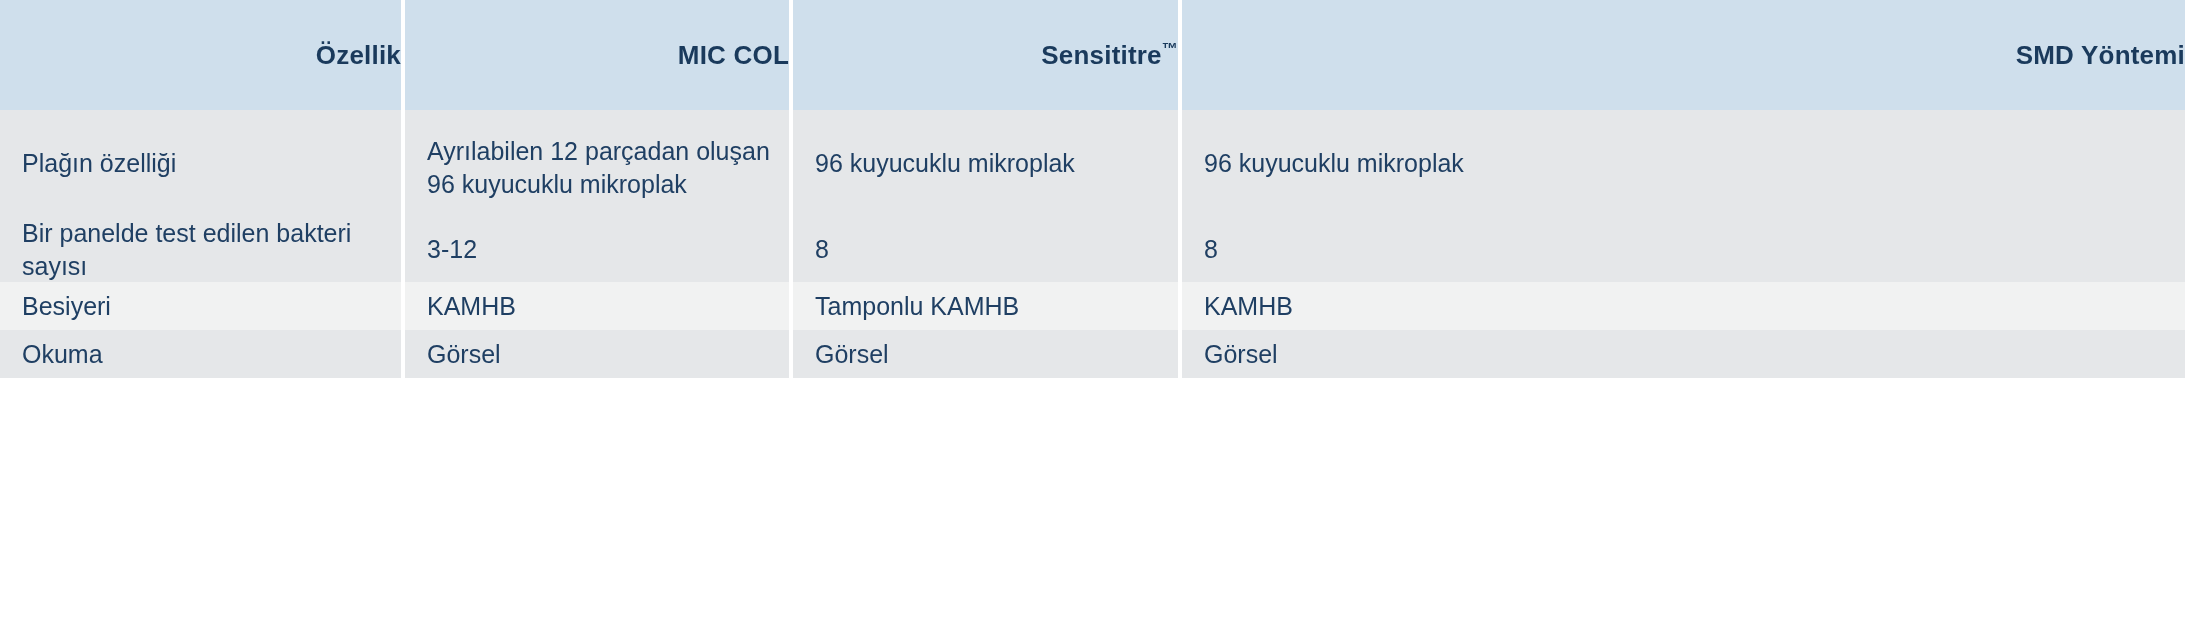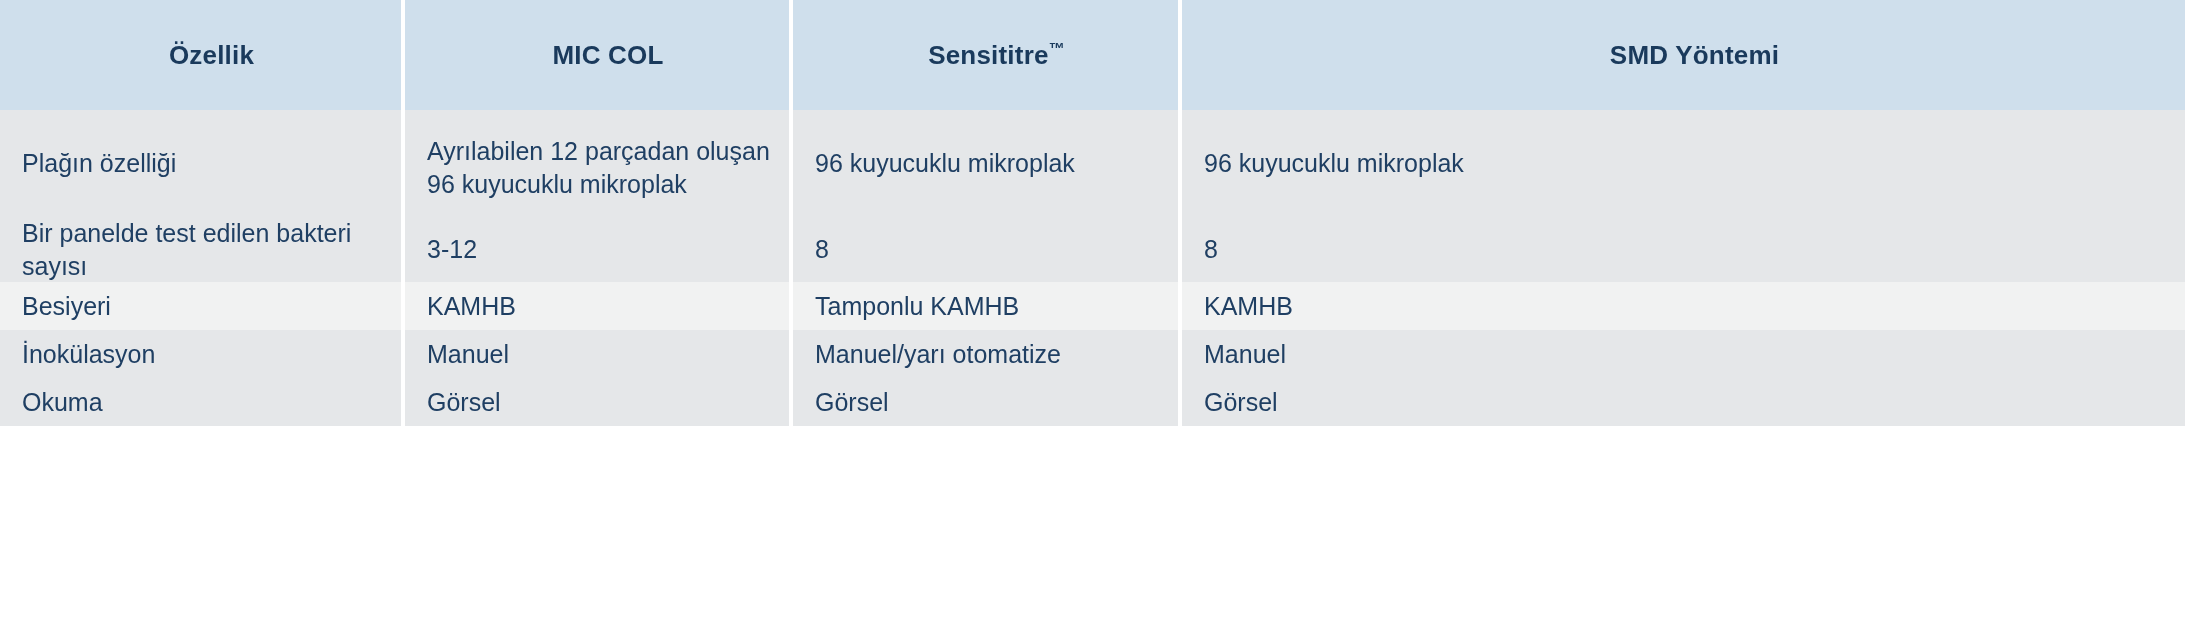--- a/index.html
+++ b/index.html
@@ -29,21 +29,21 @@
   col.c1 { width: 405px; }
   col.c2 { width: 388px; }
   col.c3 { width: 389px; }
   col.c4 { width: 1003px; }
 
   thead th {
     background: #cfdfec;
     color: #1a3a5c;
     font-size: 26px;
     font-weight: bold;
-    text-align: center;
+    text-align: right;
     height: 110px;
     padding: 0 0 0 22px;
     vertical-align: middle;
     border-right: 4px solid #ffffff;
     box-sizing: border-box;
     letter-spacing: 0.2px;
   }
   thead th.last { border-right: none; }
   thead th .tm {
     font-size: 16px;
@@ -108,26 +108,20 @@
         <td>8</td>
         <td class="last">8</td>
       </tr>
       <tr class="even rn">
         <td class="feat">Besiyeri</td>
         <td>KAMHB</td>
         <td>Tamponlu KAMHB</td>
         <td class="last">KAMHB</td>
       </tr>
       <tr class="odd rn">
-        <td class="feat">İnokülasyon</td>
-        <td>Manuel</td>
-        <td>Manuel/yarı otomatize</td>
-        <td class="last">Manuel</td>
-      </tr>
-      <tr class="odd rn">
         <td class="feat">Okuma</td>
         <td>Görsel</td>
         <td>Görsel</td>
         <td class="last">Görsel</td>
       </tr>
     </tbody>
   </table>
 </div>
 
 </body></html>

